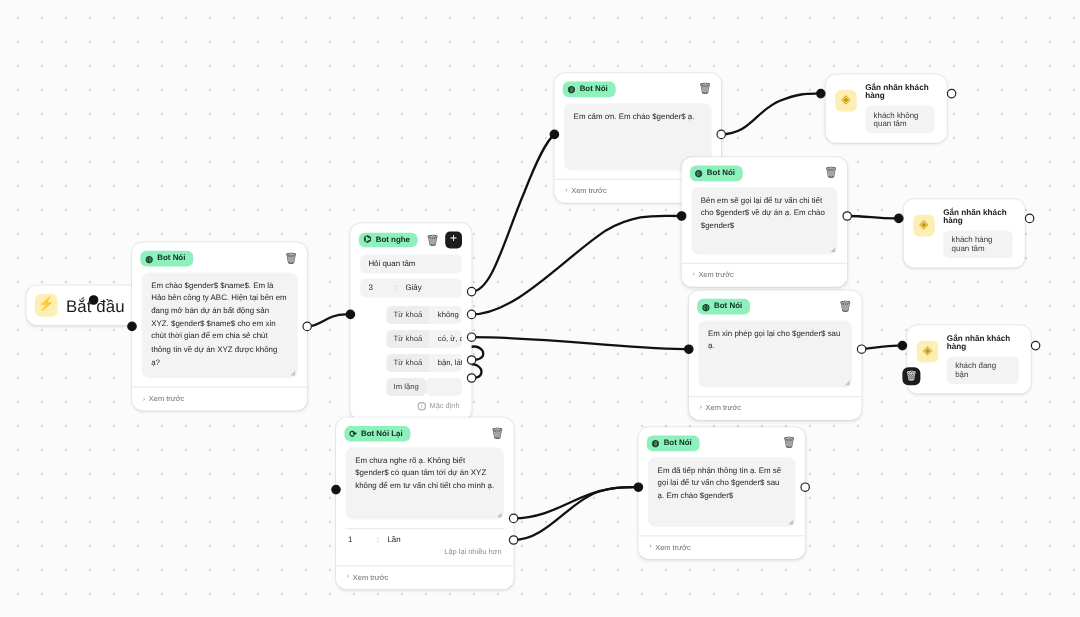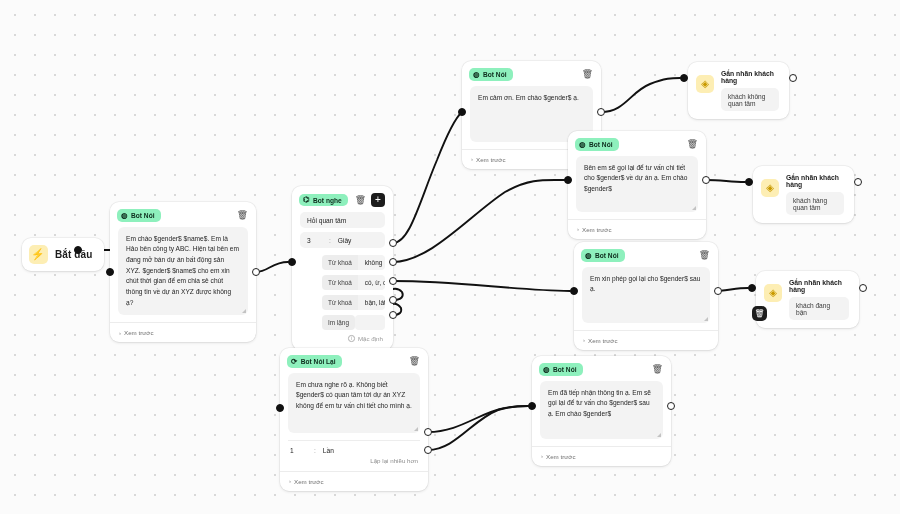--- a/index.html
+++ b/index.html
@@ -36,21 +36,21 @@
     display: flex; align-items: center; gap: 7px;
     padding: 7px 12px 7px 7px;
     border-radius: 9px;
   }
   .start-ico {
     width: 19px; height: 19px; border-radius: 5px;
     background: #fdeeb4;
     display: flex; align-items: center; justify-content: center;
     font-size: 11px; color: #d9a300; line-height: 1;
   }
-  .start-label { font-size: 10px; font-weight: bold; color: #1c1c1c; letter-spacing: .1px; }
+  .start-label { font-size: 14px; font-weight: normal; color: #1c1c1c; letter-spacing: .1px; }
 
   
   .sp-head {
     display: flex; align-items: center; justify-content: space-between;
     padding: 7px 8px 5px 7px;
   }
   .badge {
     display: inline-flex; align-items: center; gap: 3.5px;
     background: #8ef0bd; color: #0d2b1c;
     border-radius: 5px; padding: 2.5px 6px 2.5px 4px;

